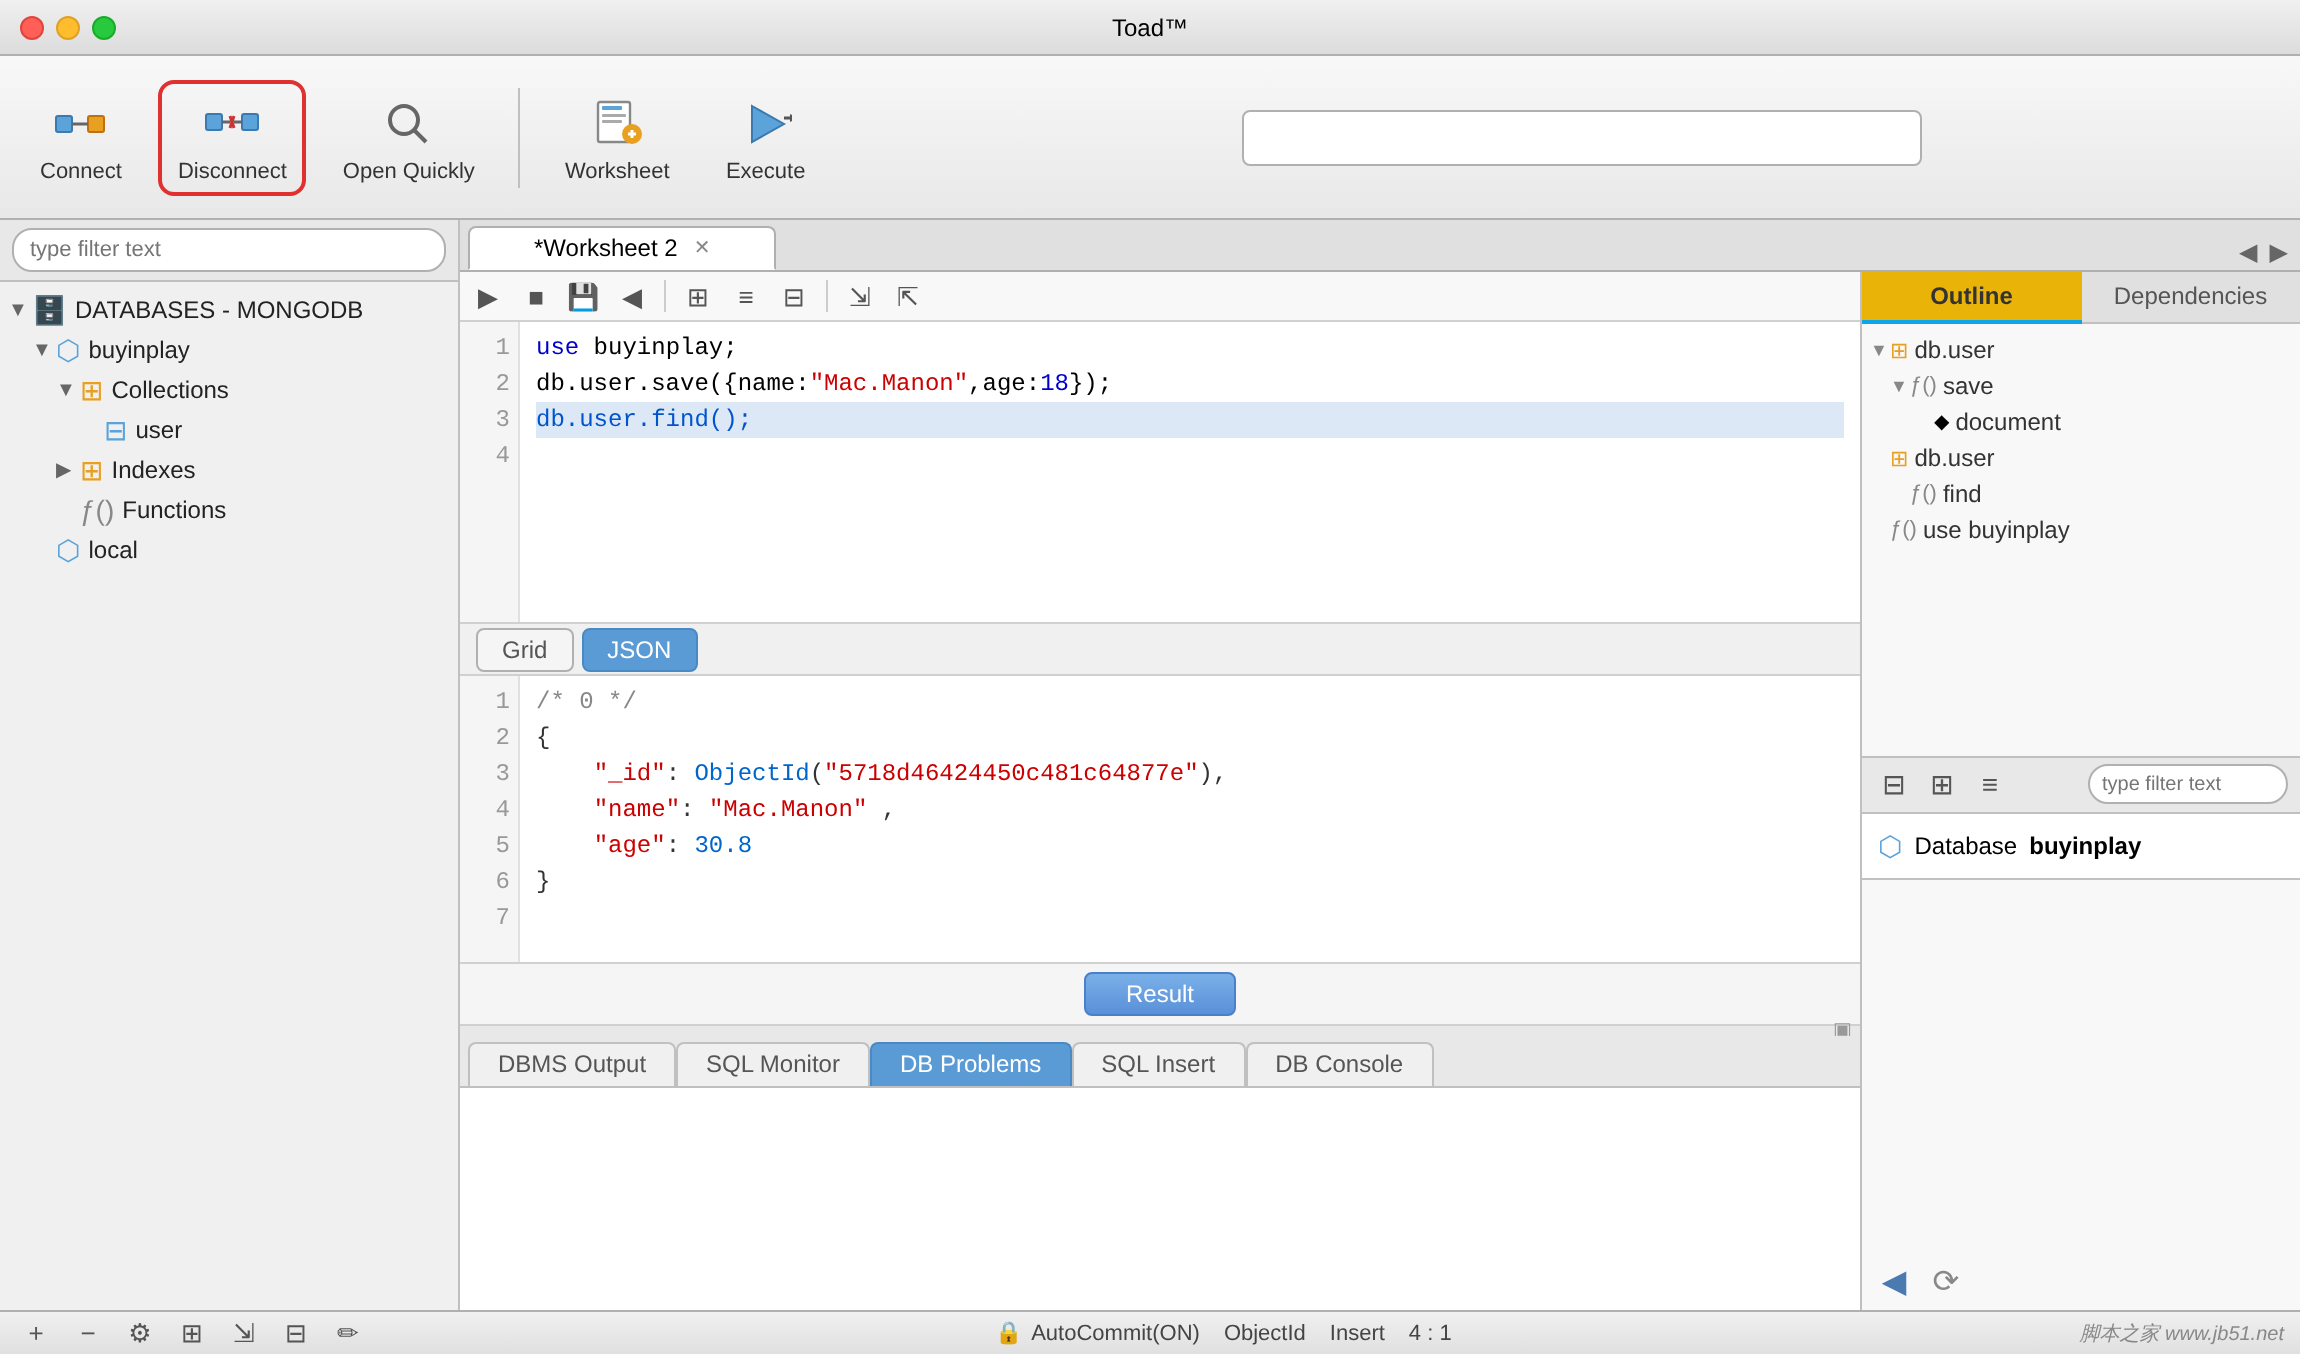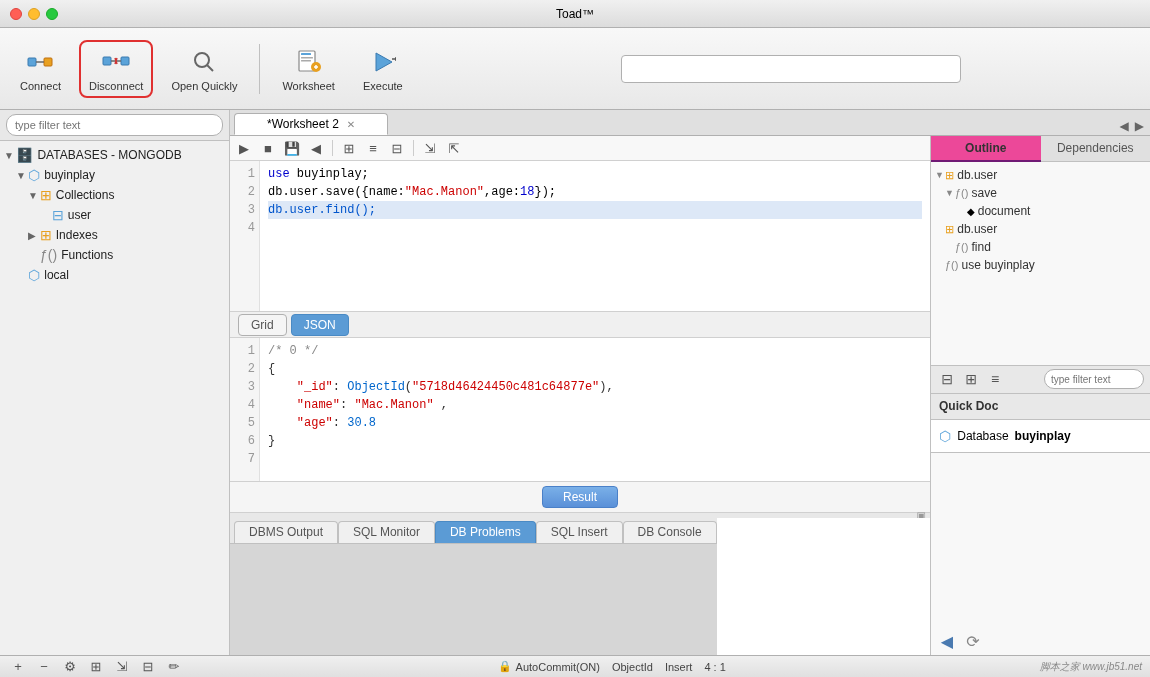--- a/index.html
+++ b/index.html
@@ -78,36 +78,36 @@
 
     
     .result-btn-bar { height: 34px; background: #f5f5f5; border-top: 1px solid #d0d0d0; display: flex; align-items: center; justify-content: center; }
     .result-btn { height: 22px; padding: 0 20px; background: linear-gradient(#7ab0e8, #5a90d8); border: 1px solid #4a80c8; border-radius: 4px; color: white; font-size: 12px; cursor: pointer; }
 
     
     .resize-bar { height: 6px; background: #e8e8e8; border-top: 1px solid #d0d0d0; display: flex; align-items: center; justify-content: flex-end; padding-right: 4px; cursor: row-resize; }
     .resize-icon { font-size: 10px; color: #999; cursor: pointer; }
 
     
-    .bottom-area { height: 180px; border-top: 1px solid #b0b0b0; display: flex; flex-direction: row; }
+    .bottom-area { height: 180px; border-top: 1px solid #b0b0b0; display: flex; flex-direction: column; }
     .bottom-tabs { height: 26px; background: #e8e8e8; border-bottom: 1px solid #c0c0c0; display: flex; align-items: flex-end; padding-left: 4px; }
     .bottom-tab { height: 22px; padding: 0 14px; background: #f0f0f0; border: 1px solid #c0c0c0; border-bottom: none; border-radius: 4px 4px 0 0; font-size: 12px; display: flex; align-items: center; cursor: pointer; color: #555; }
     .bottom-tab.active { background: #5b9bd5; color: white; border-color: #4a8ac4; }
     .bottom-content { flex: 1; background: white; }
 
     
     .status-bar { height: 22px; background: linear-gradient(#f0f0f0, #e0e0e0); border-top: 1px solid #b0b0b0; display: flex; align-items: center; padding: 0 8px; gap: 12px; }
     .status-item { font-size: 11px; color: #444; display: flex; align-items: center; gap: 4px; }
     .status-center { flex: 1; display: flex; align-items: center; justify-content: center; gap: 12px; }
 
     
     .outline-panel { width: 220px; border-left: 1px solid #c0c0c0; display: flex; flex-direction: column; }
     .outline-tabs { height: 26px; background: #e0e0e0; border-bottom: 1px solid #c0c0c0; display: flex; }
     .outline-tab { flex: 1; height: 26px; display: flex; align-items: center; justify-content: center; font-size: 12px; cursor: pointer; color: #555; border-bottom: 2px solid transparent; }
-    .outline-tab.active { background: #ec4899; border-bottom: 2px solid #701a75; font-weight: bold; color: #333; }
+    .outline-tab.active { background: #eab308; border-bottom: 2px solid #0ea5e9; font-weight: bold; color: #333; }
     .outline-tree { flex: 1; overflow-y: auto; padding: 4px 0; background: #f8f8f8; }
     .outline-item { display: flex; align-items: center; padding: 2px 4px; cursor: pointer; white-space: nowrap; font-size: 12px; }
     .outline-item .oi-arrow { width: 10px; font-size: 9px; color: #888; }
     .outline-item .oi-icon { margin-right: 3px; font-size: 11px; }
     .outline-item .oi-text { color: #333; }
     .oi-blue { color: #0055cc; }
     .oi-indent1 { padding-left: 14px; }
     .oi-indent2 { padding-left: 26px; }
 
     
@@ -386,21 +386,20 @@
 
         <div style="border-top:1px solid #c0c0c0; background:#e8e8e8; height:28px; display:flex; align-items:center; padding: 0 6px; gap:4px;">
           <div class="editor-toolbar-btn" style="font-size:14px;">⊟</div>
           <div class="editor-toolbar-btn" style="font-size:14px;">⊞</div>
           <div class="editor-toolbar-btn" style="font-size:14px;">≡</div>
           <div style="flex:1;"></div>
           <input type="text" style="width: 100px; height: 20px; border: 1px solid rgb(176, 176, 176); border-radius: 10px; padding: 0px 6px; font-size: 10px; background: white; color: rgb(153, 153, 153);" placeholder="type filter text">
         </div>
 
         <div class="quickdoc-panel">
-          <div class="quickdoc-header">Quick Doc</div>
           <div class="quickdoc-content">
             <span style="color:#5ba3d9; font-size:14px;">⬡</span>
             <span>Database</span>
             <strong>buyinplay</strong>
           </div>
         </div>
 
         <div style="flex:1; background:#f8f8f8; border-top:1px solid #c0c0c0; display:flex; align-items:flex-end; padding: 4px 6px;">
           <div style="display:flex; gap:6px; align-items:center;">
             <div class="editor-toolbar-btn" style="font-size:16px; color:#4a7ab0;">◀</div>

